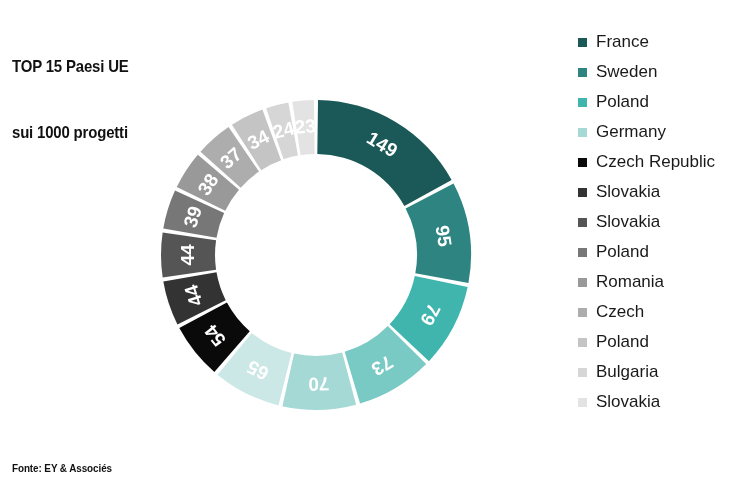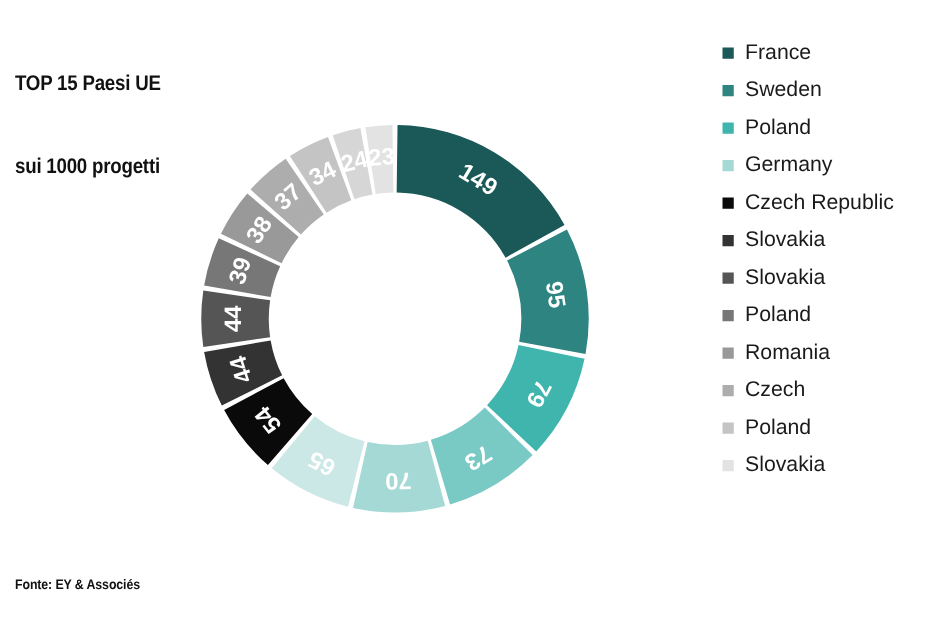--- a/index.html
+++ b/index.html
@@ -180,18 +180,22 @@
     </div>
     <div class="legend-row">
       <span class="legend-swatch" style="background: rgb(173, 173, 173);"></span>
       <span class="legend-label">Czech</span>
     </div>
     <div class="legend-row">
       <span class="legend-swatch" style="background: rgb(196, 196, 196);"></span>
       <span class="legend-label">Poland</span>
     </div>
     <div class="legend-row">
+      <span class="legend-swatch" style="background: rgb(214, 214, 214);"></span>
+      <span class="legend-label">Bulgaria</span>
+    </div>
+    <div class="legend-row">
       <span class="legend-swatch" style="background: rgb(227, 227, 227);"></span>
       <span class="legend-label">Slovakia</span>
     </div>
   </div>
 
 <div id="source-note">Fonte: EY &amp; Associés</div>
 
 </body></html>

